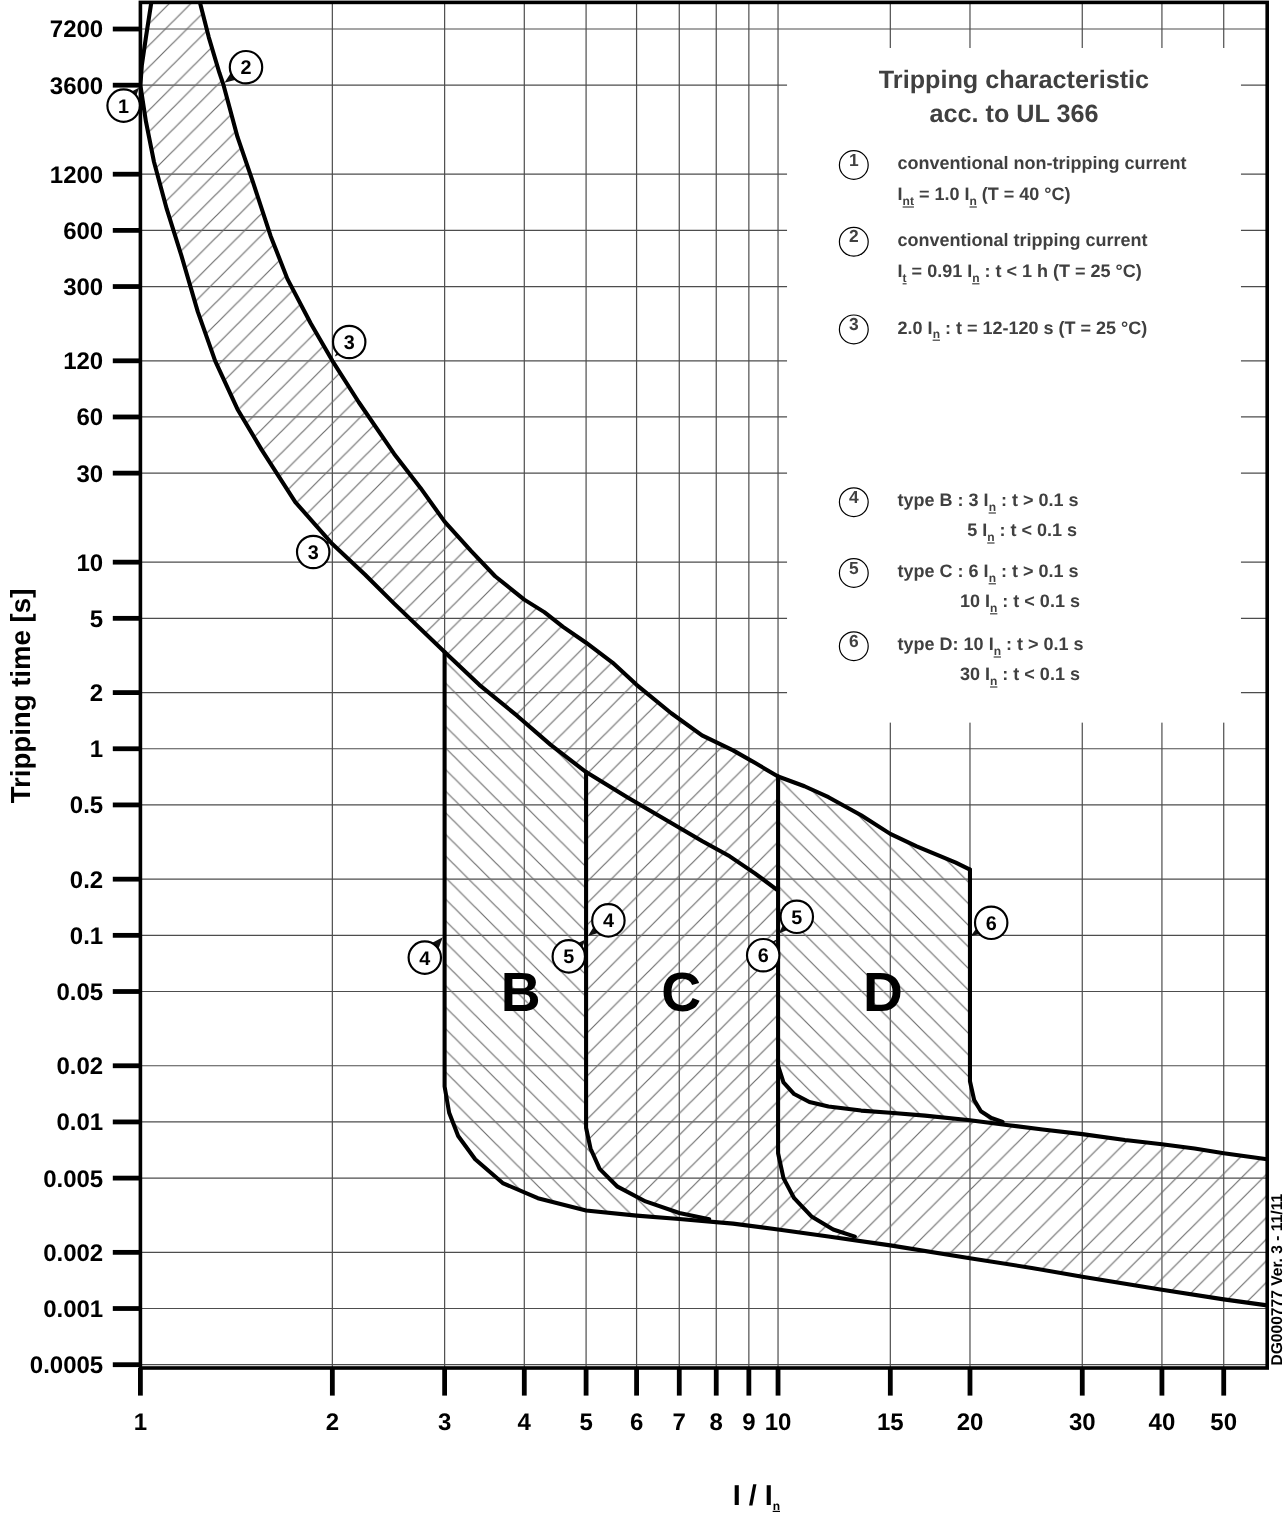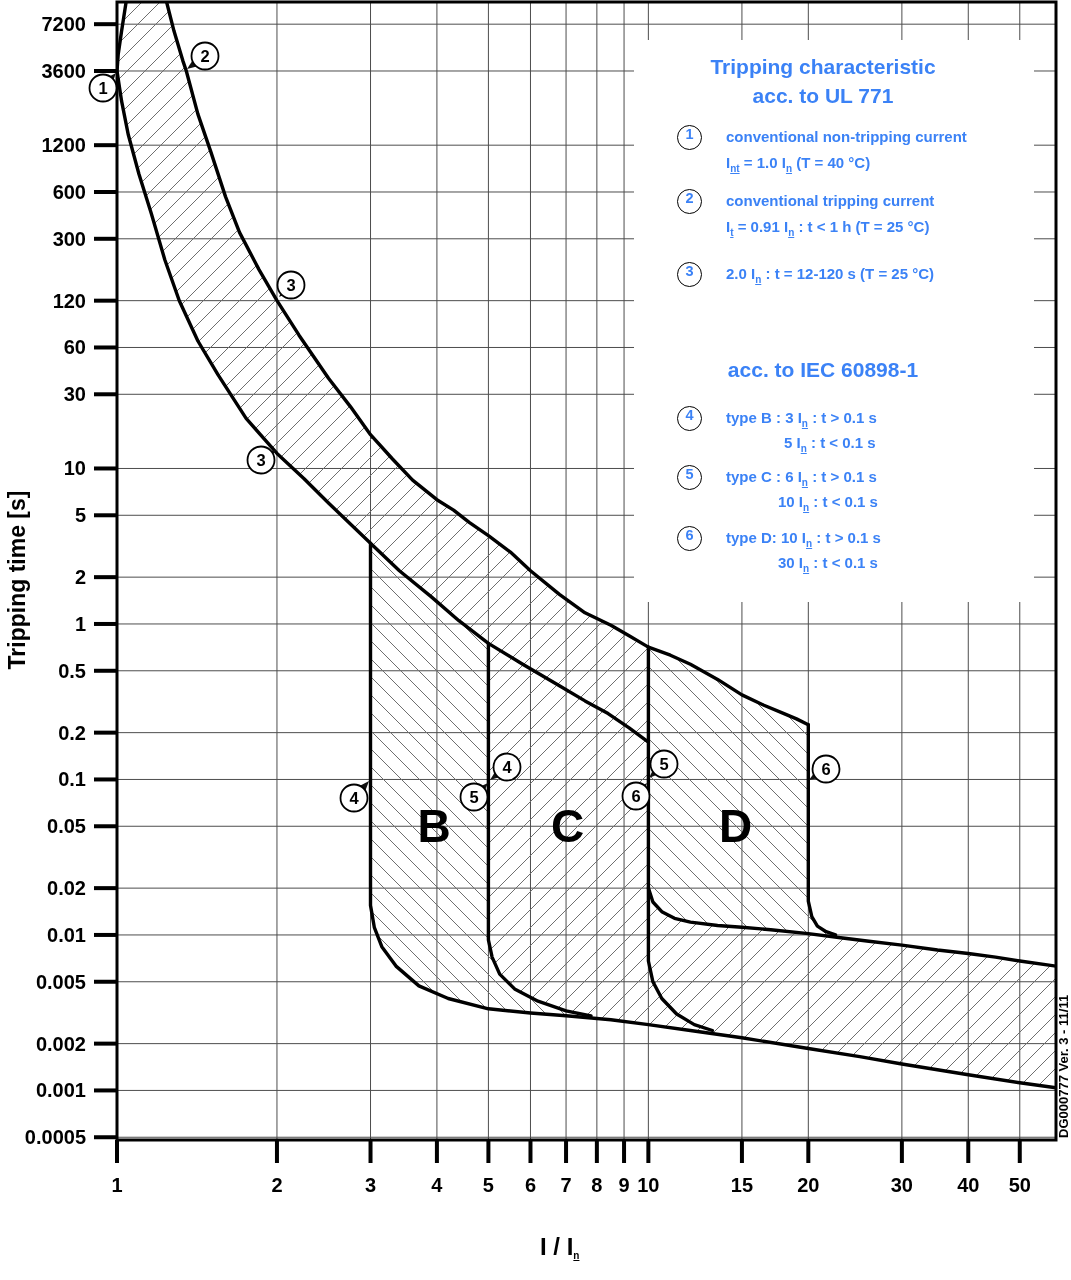--- a/index.html
+++ b/index.html
@@ -1,23 +1,23 @@
 <!DOCTYPE html>
 <html><head>
 <meta charset="utf-8">
 <style>
   html,body{margin:0;padding:0;background:#fff;}
   #stage{position:relative;width:1071px;height:1280px;background:#fff;overflow:hidden;
          font-family:"Liberation Sans",sans-serif;}
   #plot{position:absolute;left:0;top:0;}
   .ytitle{position:absolute;left:4px;top:580px;transform:rotate(-90deg) translate(-50%,0);
           transform-origin:0 0;white-space:nowrap;font:bold 23px "Liberation Sans",sans-serif;color:#000;}
-  .xtitle{position:absolute;left:540px;top:1233px;width:110px;text-align:left;
+  .xtitle{position:absolute;left:540px;top:1233px;width:110px;text-align:right;
           font:bold 24px "Liberation Sans",sans-serif;color:#000;}
-  .lg{position:absolute;left:634px;top:40px;width:378px;height:562px;background:#fff;color:#3b82f6;}
+  .lg{position:absolute;left:656px;top:40px;width:378px;height:562px;background:#fff;color:#404040;}
   .lg .row{position:absolute;white-space:nowrap;font:bold 15px "Liberation Sans",sans-serif;}
   .lg .ttl{width:100%;text-align:center;font:bold 21px "Liberation Sans",sans-serif;}
   .lg .circ{position:absolute;width:25px;height:25px;box-sizing:border-box;border:1.6px solid #000;
             border-radius:50%;background:#fff;text-align:center;line-height:22px;
             font:bold 14.5px "Liberation Sans",sans-serif;}
   .sb{font-size:10px;vertical-align:-4px;text-decoration:underline;}
   .t1{top:15px}.t2{top:44px}
   .i1c{left:43px;top:85px}.i1a{left:92px;top:88px}.i1b{left:92px;top:114px}
   .i2c{left:43px;top:149px}.i2a{left:92px;top:152px}.i2b{left:92px;top:178px}
   .i3c{left:43px;top:222px}.i3a{left:92px;top:225px}
@@ -203,34 +203,33 @@
       <circle cx="826" cy="769" r="13.5" fill="#fff" stroke="#000" stroke-width="1.8"></circle>
       <text x="826" y="774.8" text-anchor="middle" font-family="Liberation Sans, sans-serif" font-size="16.5" font-weight="bold" fill="#000">6</text>
       <text x="1068" y="1138" transform="rotate(-90 1068 1138)" font-family="Liberation Sans, sans-serif" font-size="13" font-weight="bold" fill="#000">DG000777 Ver. 3 - 11/11</text>
     </svg>
 
   <div class="ytitle">Tripping time [s]</div>
   <div class="xtitle"><span>I / I</span><span class="sb">n</span></div>
 
   <div class="lg">
     <div class="row ttl t1">Tripping characteristic</div>
-    <div class="row ttl t2">acc. to UL 771</div>
+    <div class="row ttl t2">acc. to UL 366</div>
 
     <span class="circ i1c">1</span>
     <div class="row i1a">conventional non-tripping current</div>
     <div class="row i1b"><span>I</span><span class="sb">nt</span><span> = 1.0 I</span><span class="sb">n</span><span>   (T = 40 °C)</span></div>
 
     <span class="circ i2c">2</span>
     <div class="row i2a">conventional tripping current</div>
     <div class="row i2b"><span>I</span><span class="sb">t</span><span> = 0.91 I</span><span class="sb">n</span><span> :  t  &lt; 1 h (T = 25 °C)</span></div>
 
     <span class="circ i3c">3</span>
     <div class="row i3a"><span>2.0 I</span><span class="sb">n</span><span> :  t = 12-120 s (T = 25 °C)</span></div>
 
-    <div class="row ttl s2">acc. to IEC 60898-1</div>
 
     <span class="circ i4c">4</span>
     <div class="row i4a"><span>type B :   3 I</span><span class="sb">n</span><span>  : t &gt; 0.1 s</span></div>
     <div class="row i4b"><span>5 I</span><span class="sb">n</span><span>  : t &lt; 0.1 s</span></div>
 
     <span class="circ i5c">5</span>
     <div class="row i5a"><span>type C :   6 I</span><span class="sb">n</span><span>  : t &gt; 0.1 s</span></div>
     <div class="row i5b"><span>10 I</span><span class="sb">n</span><span>  : t &lt; 0.1 s</span></div>
 
     <span class="circ i6c">6</span>

